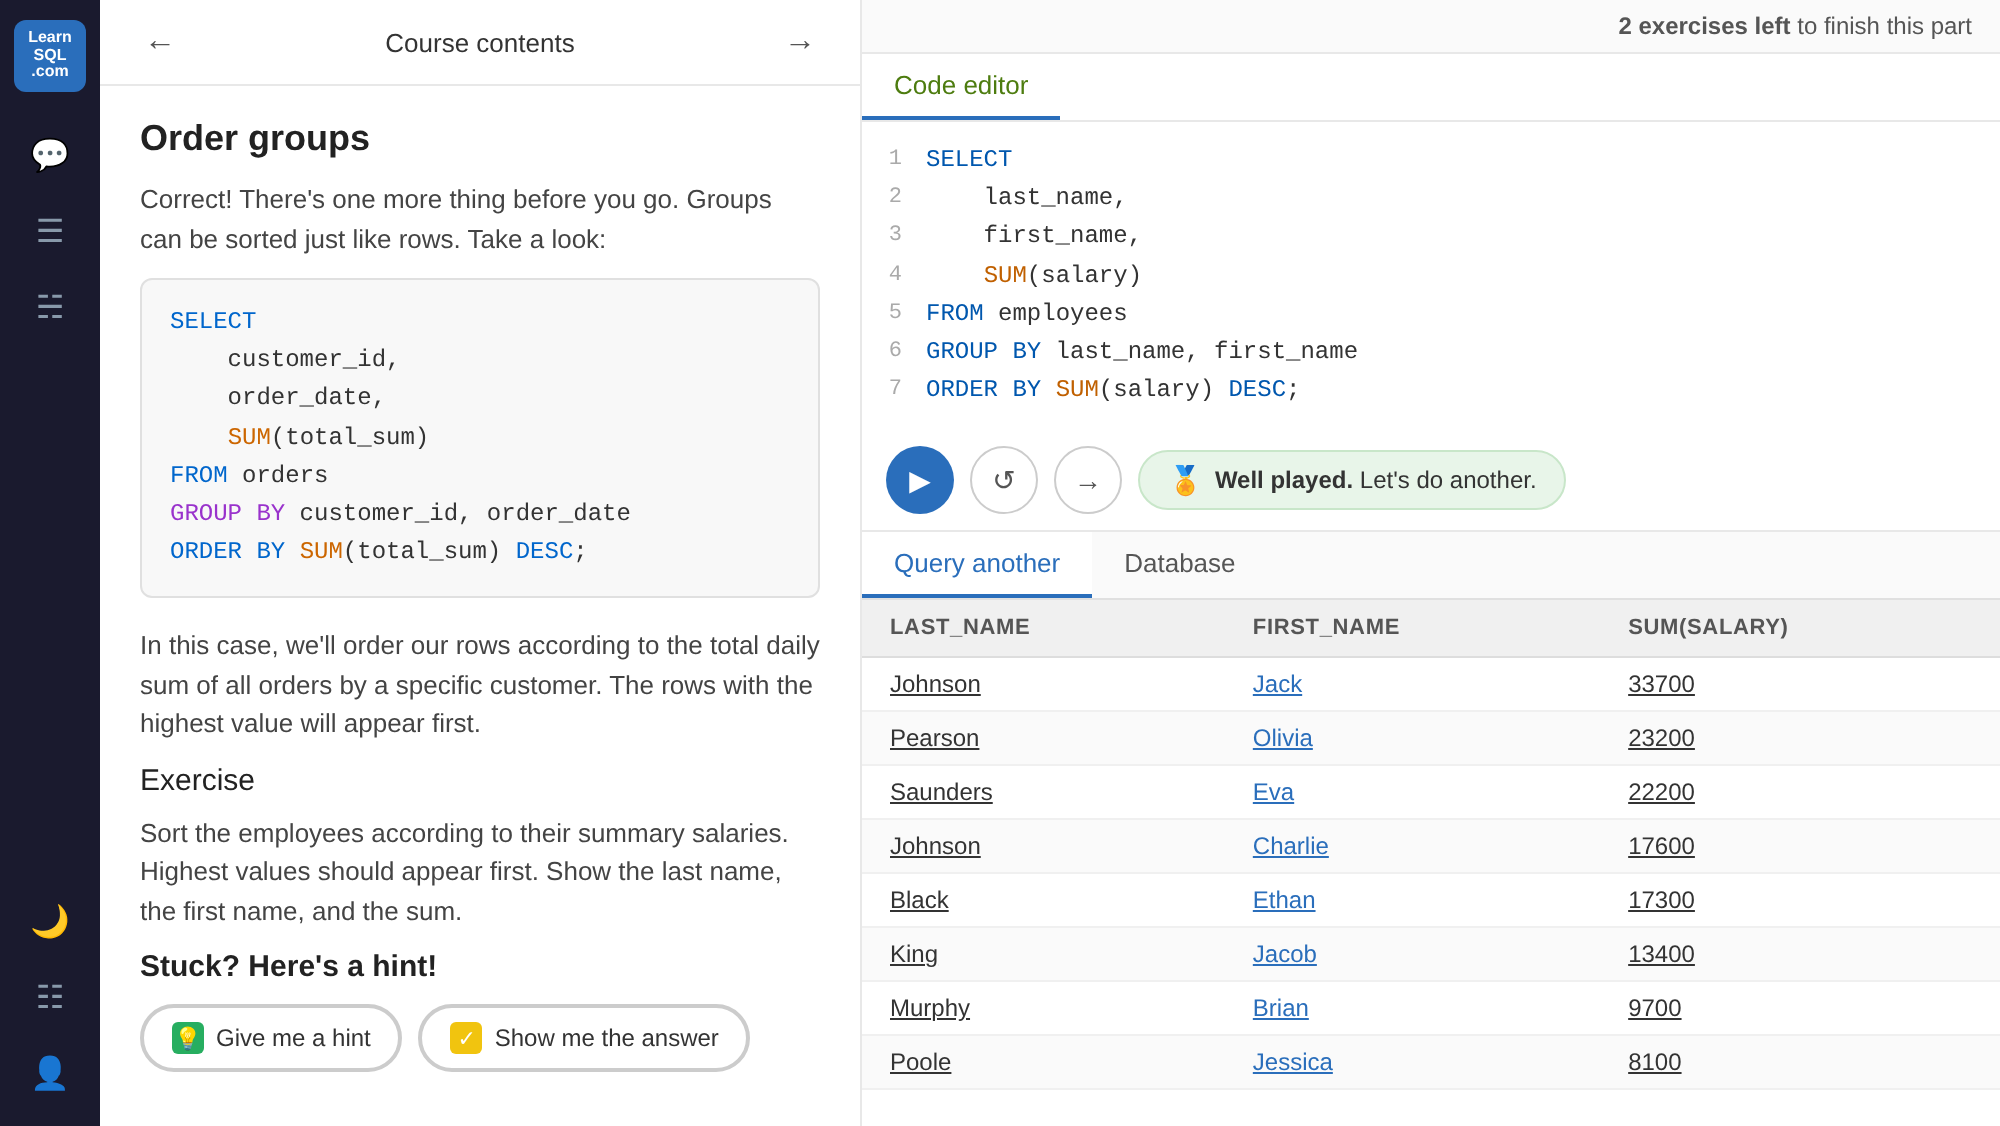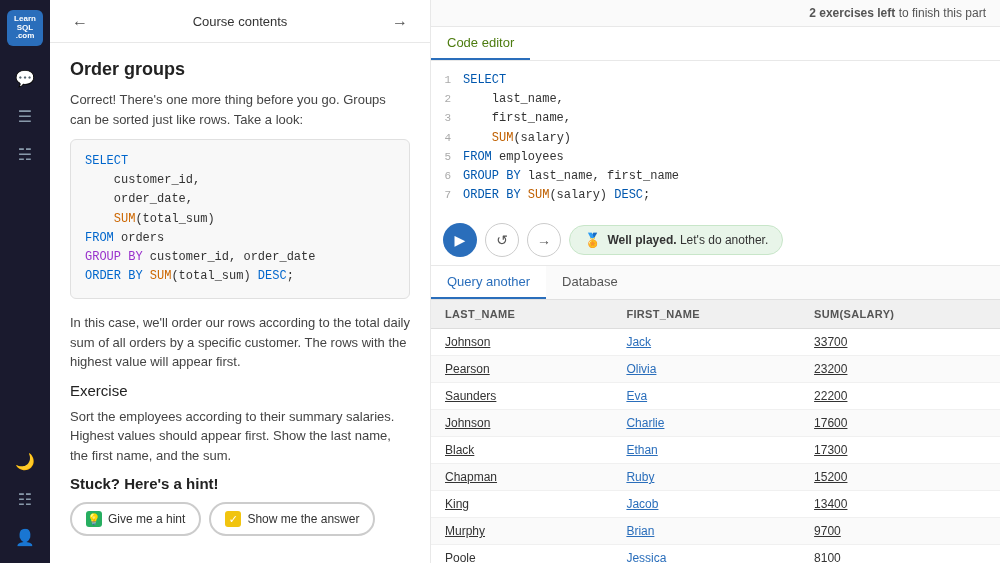--- a/index.html
+++ b/index.html
@@ -499,25 +499,20 @@
     <td>Johnson</td>
     <td class="blue">Charlie</td>
     <td>17600</td>
   </tr>
             <tr>
     <td>Black</td>
     <td class="blue">Ethan</td>
     <td>17300</td>
   </tr>
             <tr>
-    <td>Chapman</td>
-    <td class="blue">Ruby</td>
-    <td>15200</td>
-  </tr>
-            <tr>
     <td>King</td>
     <td class="blue">Jacob</td>
     <td>13400</td>
   </tr>
             <tr>
     <td>Murphy</td>
     <td class="blue">Brian</td>
     <td>9700</td>
   </tr>
             <tr>

